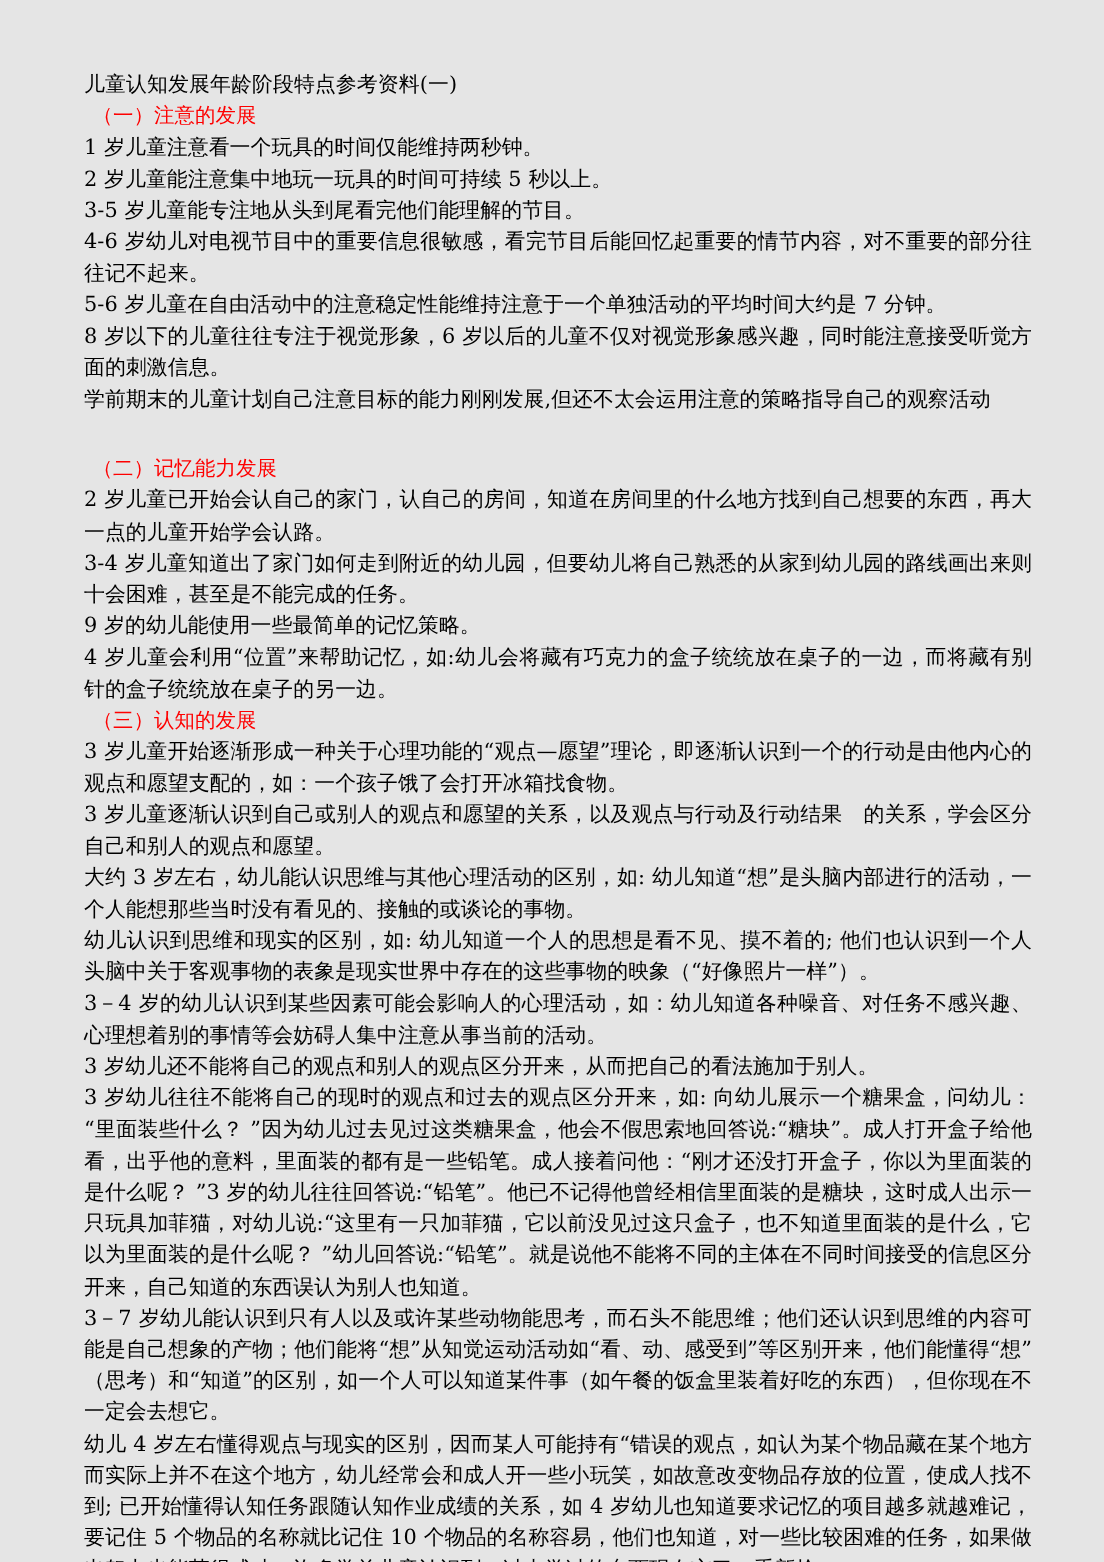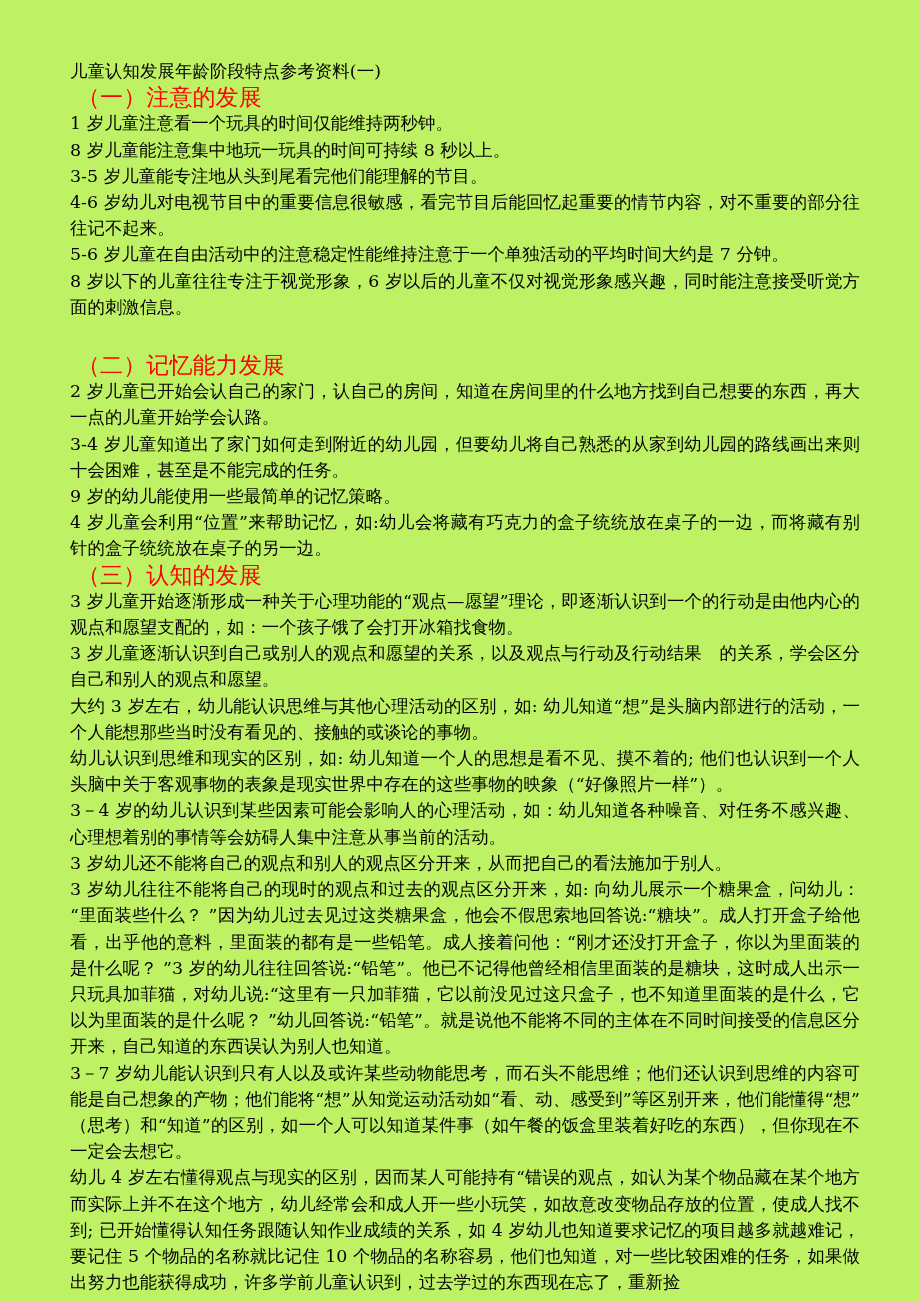--- a/index.html
+++ b/index.html
@@ -11,21 +11,21 @@
     width: 920px;
     height: 1302px;
     font-family: "DejaVu Serif", "Liberation Serif", serif;
     color: #000000;
     overflow: hidden;
   }
   .page {
     position: relative;
     width: 920px;
     height: 1302px;
-    background: #bef264;
+    background: #e5e5e5;
     box-sizing: border-box;
     padding: 58px 60px 0 70px;
   }
   .doc-body {
     width: 790px;
   }
   .line {
     font-size: 17.4px;
     line-height: 26.2px;
     letter-spacing: 0.1px;
@@ -34,21 +34,21 @@
     text-align: left;
     font-family: "DejaVu Serif", "Liberation Serif", serif;
   }
   .title {
     font-size: 17.4px;
     line-height: 26.2px;
     color: #000000;
   }
   .heading {
     color: #fe0000;
-    font-size: 23px;
+    font-size: 17px;
     line-height: 26.2px;
     padding-left: 7px;
     font-family: "DejaVu Serif", "Liberation Serif", serif;
   }
   .para {
     font-size: 17.4px;
     line-height: 26.2px;
     letter-spacing: 0.05px;
     text-align: justify;
     text-justify: inter-character;
@@ -63,25 +63,26 @@
 </head>
 <body>
 
 <div class="page">
   <div class="doc-body">
 
     <div class="line title">儿童认知发展年龄阶段特点参考资料(一)</div>
 
     <div class="line heading" style="color: rgb(254, 0, 0);">（一）注意的发展</div>
     <p class="para nojust">1 岁儿童注意看一个玩具的时间仅能维持两秒钟。</p>
-    <p class="para nojust">8 岁儿童能注意集中地玩一玩具的时间可持续 8 秒以上。</p>
+    <p class="para nojust">2 岁儿童能注意集中地玩一玩具的时间可持续 5 秒以上。</p>
     <p class="para nojust">3-5 岁儿童能专注地从头到尾看完他们能理解的节目。</p>
     <p class="para">4-6 岁幼儿对电视节目中的重要信息很敏感，看完节目后能回忆起重要的情节内容，对不重要的部分往往记不起来。</p>
     <p class="para nojust">5-6 岁儿童在自由活动中的注意稳定性能维持注意于一个单独活动的平均时间大约是 7 分钟。</p>
     <p class="para">8 岁以下的儿童往往专注于视觉形象，6 岁以后的儿童不仅对视觉形象感兴趣，同时能注意接受听觉方面的刺激信息。</p>
+    <p class="para">学前期末的儿童计划自己注意目标的能力刚刚发展,但还不太会运用注意的策略指导自己的观察活动</p>
 
     <div class="line heading" style="color: rgb(254, 0, 0); margin-top: 32px;">（二）记忆能力发展</div>
     <p class="para">2 岁儿童已开始会认自己的家门，认自己的房间，知道在房间里的什么地方找到自己想要的东西，再大一点的儿童开始学会认路。</p>
     <p class="para">3-4 岁儿童知道出了家门如何走到附近的幼儿园，但要幼儿将自己熟悉的从家到幼儿园的路线画出来则十会困难，甚至是不能完成的任务。</p>
     <p class="para nojust">9 岁的幼儿能使用一些最简单的记忆策略。</p>
     <p class="para">4 岁儿童会利用“位置”来帮助记忆，如:幼儿会将藏有巧克力的盒子统统放在桌子的一边，而将藏有别针的盒子统统放在桌子的另一边。</p>
 
     <div class="line heading" style="color: rgb(254, 0, 0);">（三）认知的发展</div>
     <p class="para">3 岁儿童开始逐渐形成一种关于心理功能的“观点—愿望”理论，即逐渐认识到一个的行动是由他内心的观点和愿望支配的，如：一个孩子饿了会打开冰箱找食物。</p>
     <p class="para">3 岁儿童逐渐认识到自己或别人的观点和愿望的关系，以及观点与行动及行动结果　的关系，学会区分自己和别人的观点和愿望。</p>

